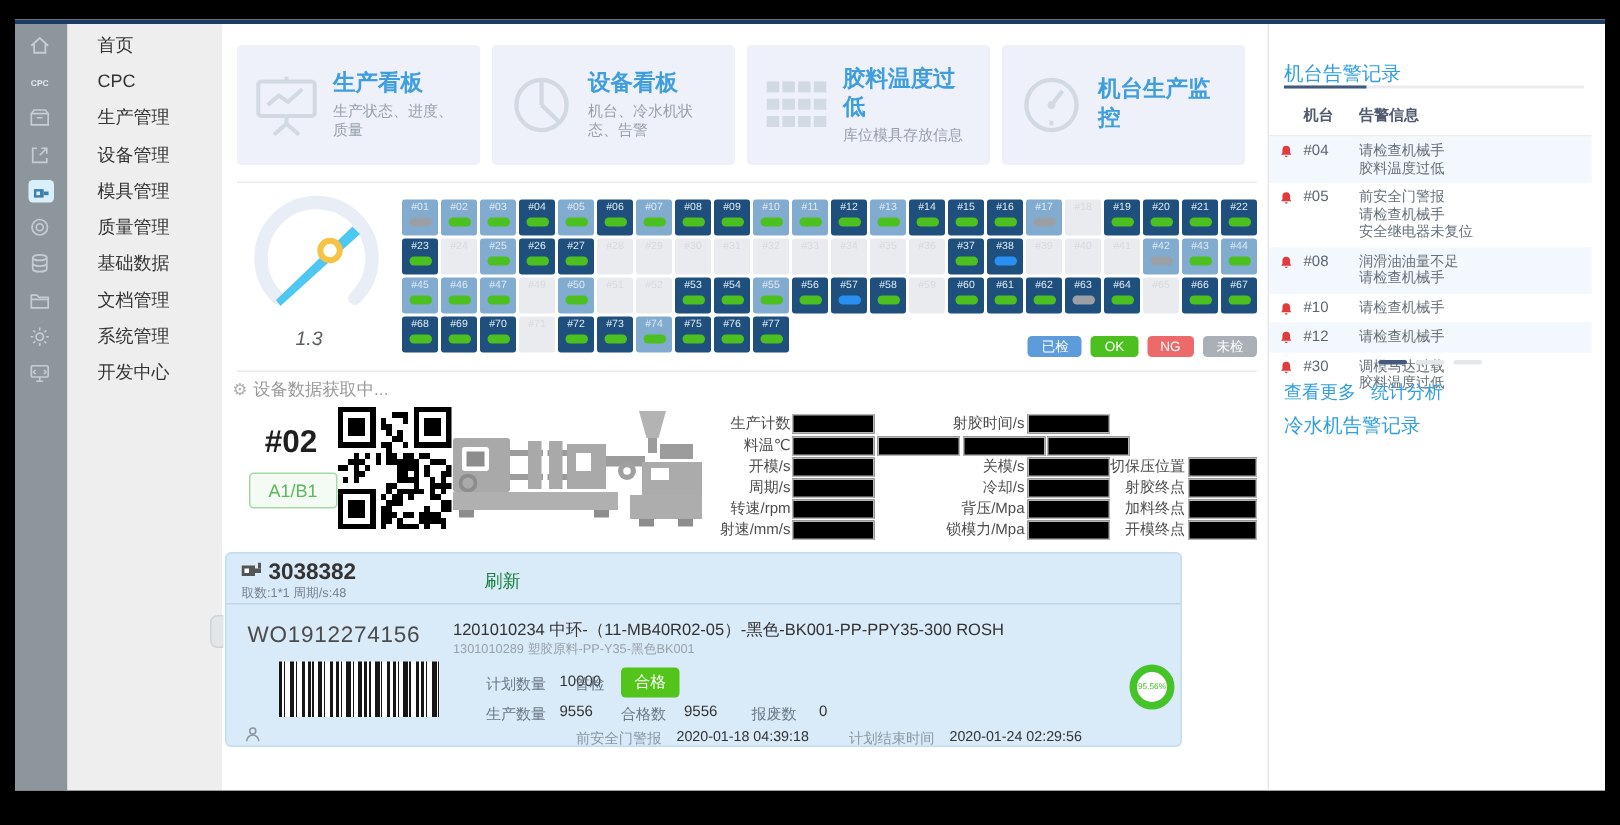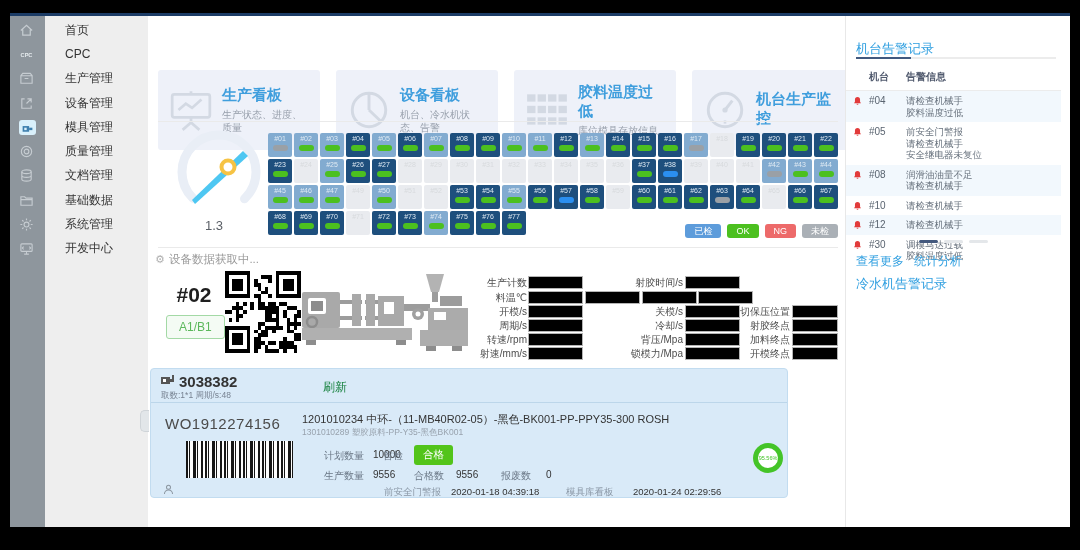--- a/index.html
+++ b/index.html
@@ -12,30 +12,30 @@
   .rail-item { height:24.3px; display:flex; align-items:center; justify-content:center; color:#c6ccd1; cursor:pointer; }
   .rail-item svg { width:15px; height:15px; }
   .rail-item.active { color:#3e7fae; }
   .rail-item.active .rail-chip { background:#d9f0fb; border-radius:3px; padding:1px 2px; display:flex; }
   .rail-chip { display:flex; }
   .menu { position:absolute; left:35px; top:3px; width:103px; height:511px; background:#eeeeee; padding-top:2px; }
   .menu-item { height:24.3px; display:flex; align-items:center; padding-left:20px; font-size:12px; color:#333; cursor:pointer; }
 
   
   .content { position:absolute; left:138px; top:3px; width:697px; height:511px; background:#fff; }
-  .cards-row { position:absolute; left:10px; top:14px; display:flex; gap:16px;margin-top:40px; }
+  .cards-row { position:absolute; left:10px; top:14px; display:flex; gap:8px; }
   .card { width:162px; height:80px; background:#eef1f9; border-radius:3px; display:flex; align-items:center; padding:8px 10px; cursor:pointer; }
   .card-icon { width:46px; height:44px; color:#d3d9e3; flex:0 0 46px; margin-right:8px; }
   .card-icon svg { width:100%; height:100%; }
   .card-title { font-size:15px; font-weight:bold; color:#3f9edd; margin-bottom:3px; }
   .card-sub { font-size:10px; color:#98a0ac; line-height:1.35; }
   .divider { position:absolute; left:10px; width:680px; border-top:1px solid #eaeaea; }
 
   
-  .gauge { position:absolute; left:16px; top:108px; width:110px; height:120px; }
+  .gauge { position:absolute; left:8px; top:108px; width:110px; height:120px;font-style:italic; }
   .gauge-value { position:absolute; left:30px; top:94px; width:40px; text-align:center; font-size:13px; color:#5a5f66; }
 
   
   .machine-grid { position:absolute; left:120px; top:117px; width:570px; display:grid; grid-template-columns:repeat(22,24px); gap:2px; }
   .tile { height:24px; border-radius:2px; display:flex; flex-direction:column; align-items:center; justify-content:flex-start; padding-top:2px; cursor:pointer; }
   .tile-id { font-size:7px; line-height:8px; }
   .tile-bar { width:15px; height:6px; border-radius:3px; margin-top:2px; }
   .legend { position:absolute; left:120px; top:208px; width:570px; display:flex; justify-content:flex-end; gap:6px; }
   .legend-pill { font-size:9px; color:#fff; padding:2px 9px; border-radius:3px; cursor:pointer; line-height:10px; }
 
@@ -175,22 +175,22 @@
         </span>
       </div>
     </aside>
   <nav class="menu" id="menu">
       <div class="menu-item">首页</div>
       <div class="menu-item">CPC</div>
       <div class="menu-item">生产管理</div>
       <div class="menu-item">设备管理</div>
       <div class="menu-item">模具管理</div>
       <div class="menu-item">质量管理</div>
+      <div class="menu-item">基础数据</div>
       <div class="menu-item">文档管理</div>
-      <div class="menu-item">基础数据</div>
       <div class="menu-item">系统管理</div>
       <div class="menu-item">开发中心</div>
     </nav>
 
   <main class="content">
     <div class="cards-row" id="cards-row">
         <div class="card">
           <div class="card-icon"><svg viewBox="0 0 44 42">
               <path d="M22 3v3M14 40l8-7 8 7" fill="none" stroke="currentColor" stroke-width="2.6"></path>
               <rect x="4" y="6" width="36" height="22" rx="2" fill="none" stroke="currentColor" stroke-width="2.6"></rect>
@@ -870,21 +870,21 @@
       <span class="wo-fval" style="left:395px;top:100px">0</span>
 
       <div class="prog-ring">95.56%</div>
 
       <svg class="wo-person" viewBox="0 0 12 12">
         <circle cx="6" cy="3.6" r="2.2" fill="none" stroke="#8b96a0" stroke-width="1.1"></circle>
         <path d="M1.6 11a4.4 4.4 0 0 1 8.8 0" fill="none" stroke="#8b96a0" stroke-width="1.1"></path>
       </svg>
       <span class="wo-time-label" style="left:233px">前安全门警报</span>
       <span class="wo-time-val" style="left:300px">2020-01-18 04:39:18</span>
-      <span class="wo-time-label" style="left:415px">模具库看板</span>
+      <span class="wo-time-label" style="left:415px">计划结束时间</span>
       <span class="wo-time-val" style="left:482px">2020-01-24 02:29:56</span>
     </section>
   </main>
 
   <div class="collapse-handle"></div>
 
   <aside class="alarm-panel">
     <div class="ap-title" style="top:24px">机台告警记录</div>
     <div class="ap-tabline"></div>
     <div class="ap-table">

